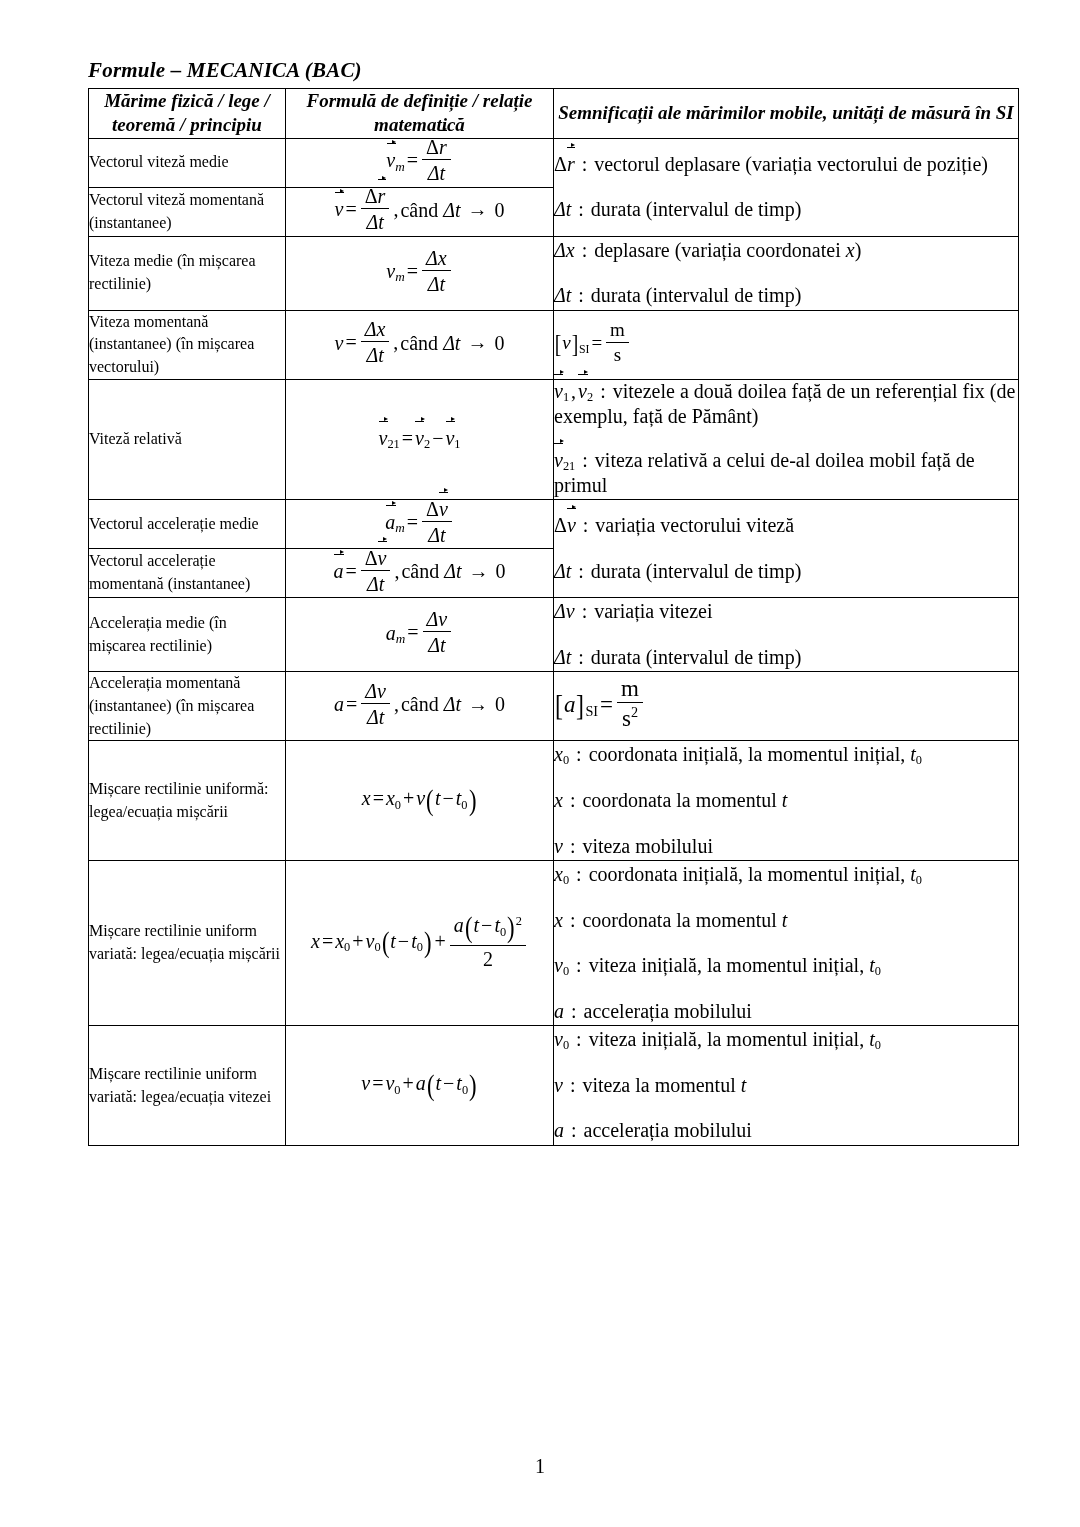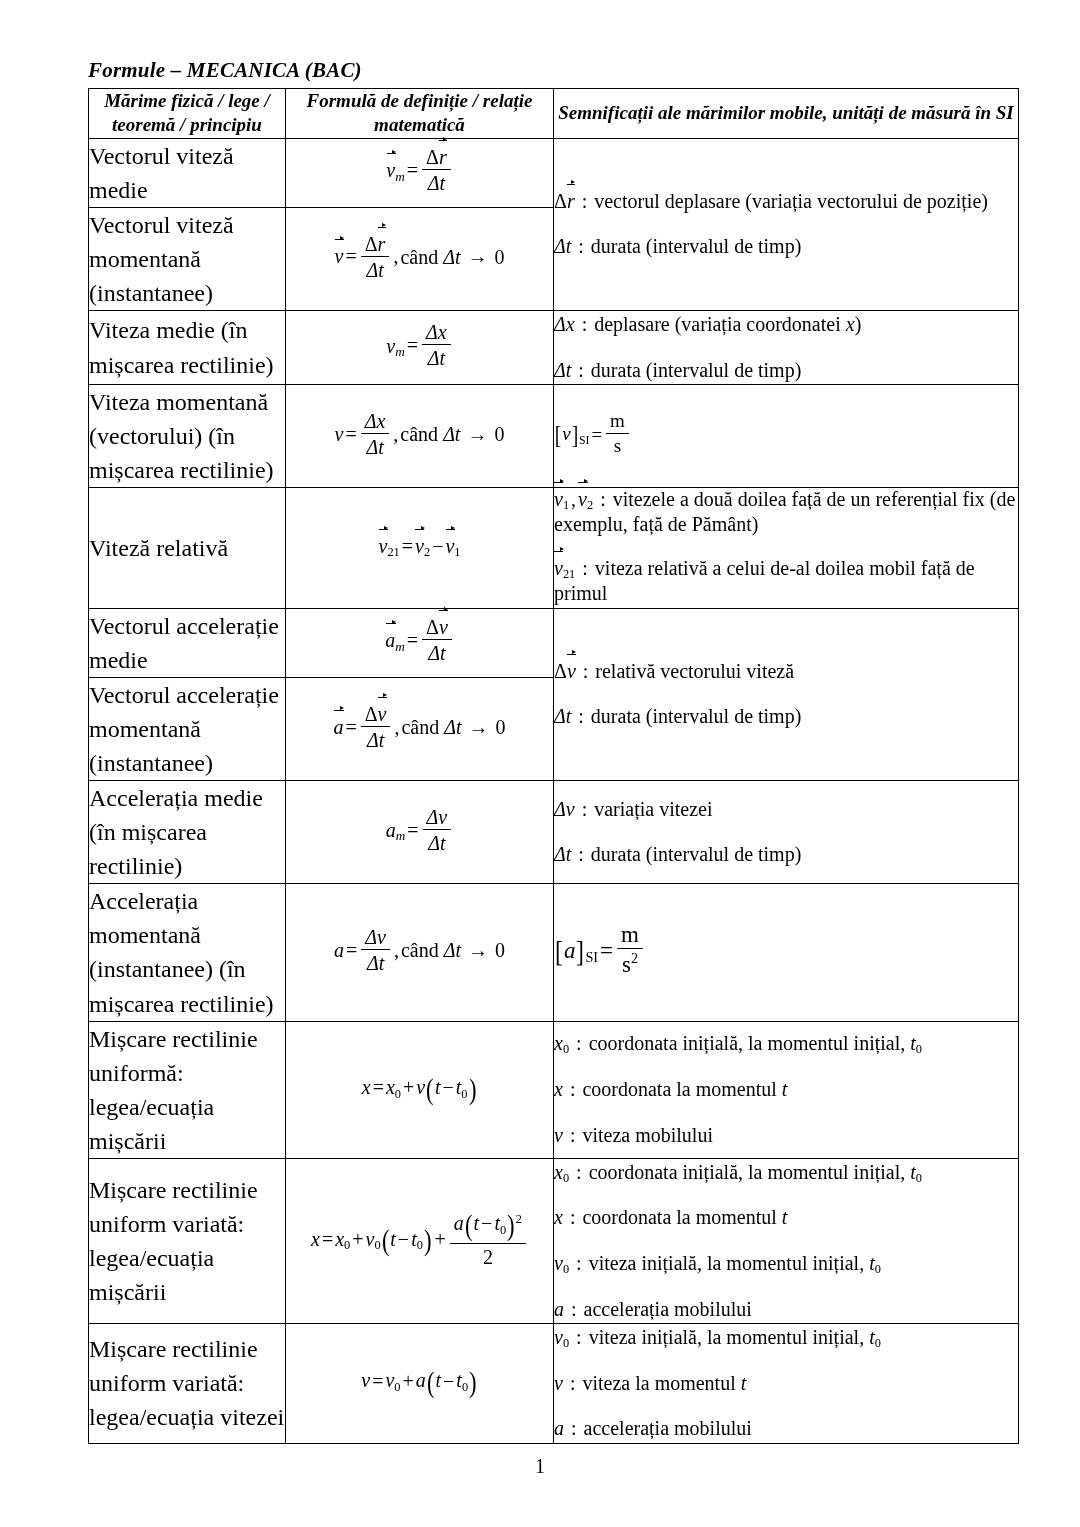--- a/index.html
+++ b/index.html
@@ -52,21 +52,21 @@
   th.head {
     font-size: 19px;
     font-weight: bold;
     font-style: italic;
     text-align: center;
     padding: 7px 6px 9px 6px;
     line-height: 1.28;
   }
 
   .qty {
-    font-size: 24px;
+    font-size: 16px;
     line-height: 1.42;
     padding: 9px 7px 9px 10px;
     text-align: left;
   }
 
   .formula-cell {
     text-align: center;
     padding: 6px 4px;
   }
   .mean-cell {
@@ -218,21 +218,21 @@
         <td class="formula-cell">
           <span class="math"><span class="it">v</span><sub class="ms">m</sub><span class="op">=</span><span class="frac"><span class="num"><span class="it">Δx</span></span><span class="den"><span class="it">Δt</span></span></span></span>
         </td>
         <td class="mean-cell">
           <div class="mean-line"><span class="math"><span class="it">Δx</span> <span class="op">:</span> <span class="up">deplasare (variația coordonatei <span class="it">x</span>)</span></span></div>
           <div class="mean-line"><span class="math"><span class="it">Δt</span> <span class="op">:</span> <span class="up">durata (intervalul de timp)</span></span></div>
         </td>
       </tr>
 
       <tr>
-        <td class="qty">Viteza momentană (vectorului) (în mișcarea rectilinie)</td>
+        <td class="qty">Viteza momentană (instantanee) (în mișcarea vectorului)</td>
         <td class="formula-cell">
           <span class="math"><span class="it">v</span><span class="op">=</span><span class="frac"><span class="num"><span class="it">Δx</span></span><span class="den"><span class="it">Δt</span></span></span><span class="op">,</span><span class="cand">când</span> <span class="it">Δt</span> <span class="op">→</span> <span class="up">0</span></span>
         </td>
         <td class="mean-cell vmid">
           <div class="mean-line"><span class="math" style="font-size:19px"><span class="brk">[</span><span class="it">v</span><span class="brk">]</span><sub class="mu">SI</sub><span class="op">=</span><span class="frac"><span class="num"><span class="up">m</span></span><span class="den"><span class="up">s</span></span></span></span></div>
         </td>
       </tr>
 
       <tr>
         <td class="qty">Viteză relativă</td>
@@ -244,21 +244,21 @@
           <div class="mean-line"><span class="math" style="white-space:normal"><span class="vec">v</span><sub class="mu">21</sub> <span class="op">:</span> <span class="up">viteza relativă a celui de-al doilea mobil față de primul</span></span></div>
         </td>
       </tr>
 
       <tr>
         <td class="qty">Vectorul accelerație medie</td>
         <td class="formula-cell">
           <span class="math"><span class="vec">a</span><sub class="ms">m</sub><span class="op">=</span><span class="frac"><span class="num">Δ<span class="vec">v</span></span><span class="den"><span class="it">Δt</span></span></span></span>
         </td>
         <td class="mean-cell" rowspan="2">
-          <div class="mean-line"><span class="math">Δ<span class="vec">v</span> <span class="op">:</span> <span class="up">relativă vectorului viteză</span></span></div>
+          <div class="mean-line"><span class="math">Δ<span class="vec">v</span> <span class="op">:</span> <span class="up">variația vectorului viteză</span></span></div>
           <div class="mean-line"><span class="math"><span class="it">Δt</span> <span class="op">:</span> <span class="up">durata (intervalul de timp)</span></span></div>
         </td>
       </tr>
 
       <tr>
         <td class="qty">Vectorul accelerație momentană (instantanee)</td>
         <td class="formula-cell">
           <span class="math"><span class="vec">a</span><span class="op">=</span><span class="frac"><span class="num">Δ<span class="vec">v</span></span><span class="den"><span class="it">Δt</span></span></span><span class="op">,</span><span class="cand">când</span> <span class="it">Δt</span> <span class="op">→</span> <span class="up">0</span></span>
         </td>
       </tr>

